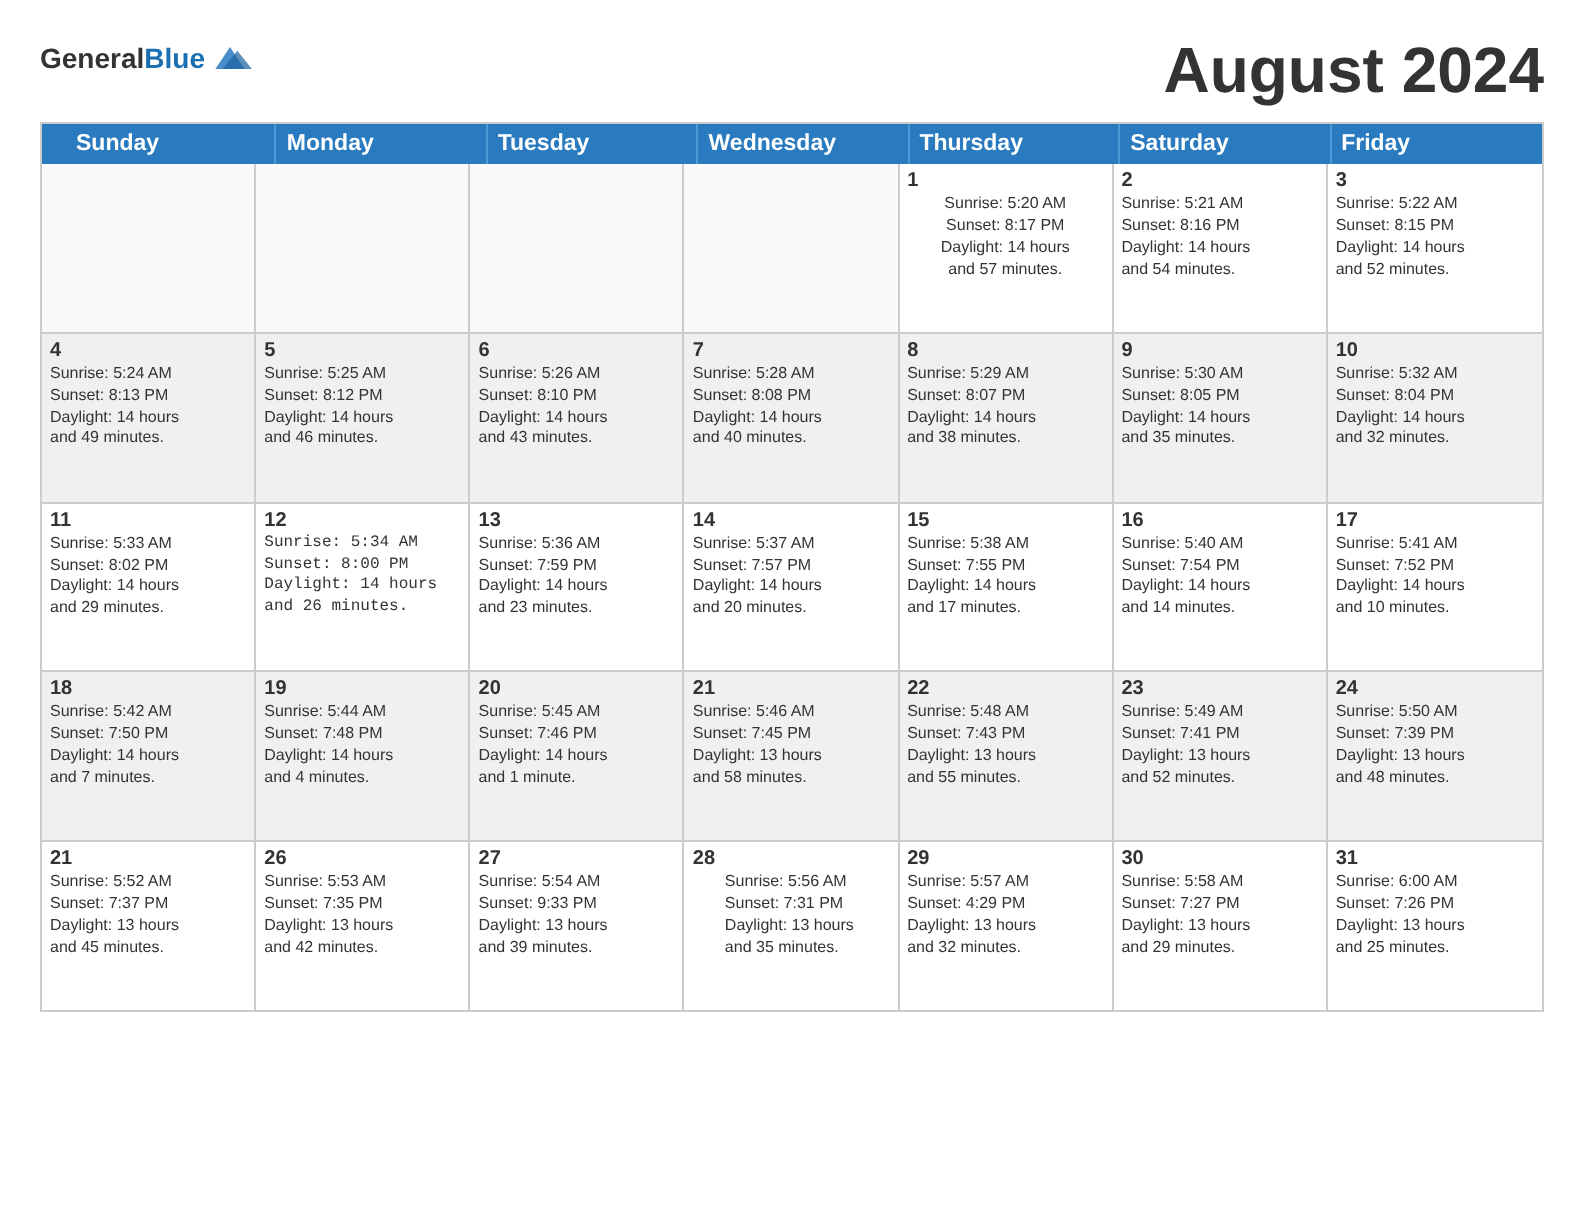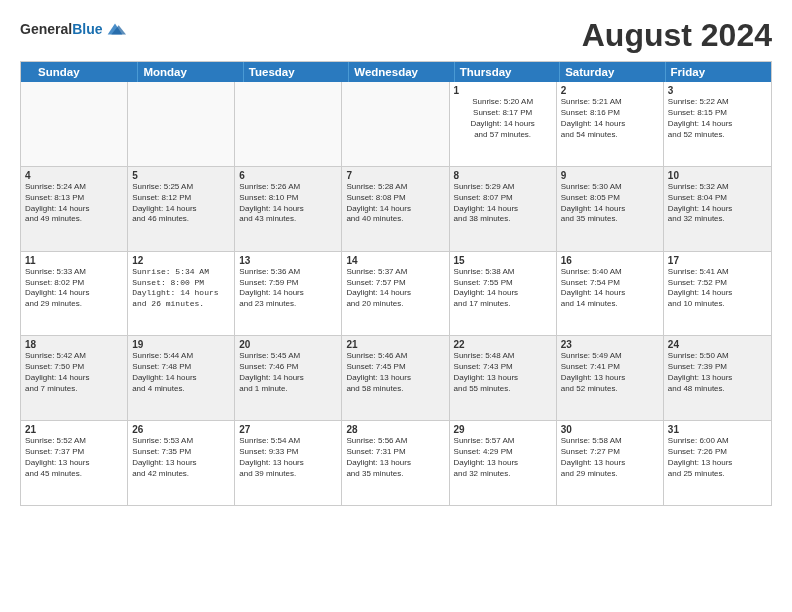--- a/index.html
+++ b/index.html
@@ -339,21 +339,21 @@
           </div>
           <div class="cal-cell">
             <div class="day-num">27</div>
             <div class="cell-text" style="white-space: pre-line;">Sunrise: 5:54 AM
 Sunset: 9:33 PM
 Daylight: 13 hours
 and 39 minutes.</div>
           </div>
           <div class="cal-cell">
             <div class="day-num">28</div>
-            <div class="cell-text" style="white-space: pre-line;">Sunrise: 5:56 AM
+            <div class="cell-text" style="white-space: pre-line; margin-left: 16px;">Sunrise: 5:56 AM
 Sunset: 7:31 PM
 Daylight: 13 hours
 and 35 minutes.</div>
           </div>
           <div class="cal-cell">
             <div class="day-num">29</div>
             <div class="cell-text" style="white-space: pre-line;">Sunrise: 5:57 AM
 Sunset: 4:29 PM
 Daylight: 13 hours
 and 32 minutes.</div>

